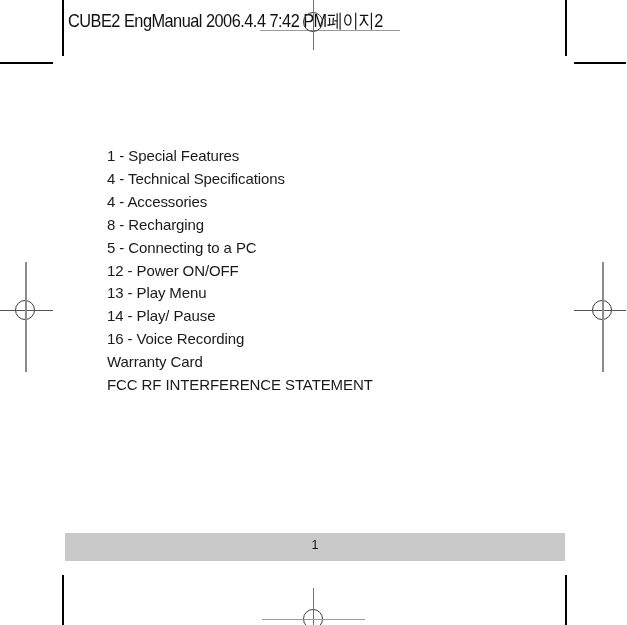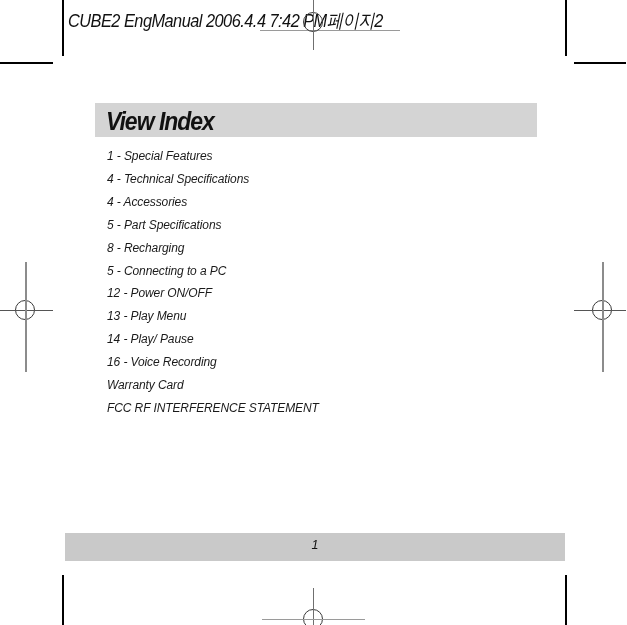--- a/index.html
+++ b/index.html
@@ -9,21 +9,20 @@
   }
   body {
     font-family: "Liberation Sans", sans-serif;
   }
   #page {
     position: relative;
     width: 626px;
     height: 625px;
     background: #ffffff;
     overflow: hidden;
-    font-style: italic;
   }
 
   
   .crop-line {
     position: absolute;
     background: #000000;
   }
   .reg-mark {
     position: absolute;
     width: 36px;
@@ -77,21 +76,21 @@
     transform-origin: left center;
     white-space: nowrap;
   }
   .index-list {
     position: absolute;
     left: 107px;
     top: 145px;
     width: 430px;
   }
   .index-item {
-    font-size: 12px;
+    font-size: 15px;
     line-height: 22.9px;
     color: #1a1a1a;
     white-space: nowrap;
     letter-spacing: -0.1px;
   }
   .footer-band {
     position: absolute;
     left: 65px;
     top: 533px;
     width: 500px;
@@ -156,29 +155,25 @@
     <div class="ring"></div>
   </div>
   <div class="reg-v" style="left:313px; top:0px; height:50px; width:1px; background:#6f6f6f;"></div>
 
   <div class="reg-mark" style="left:296px; top:602px;">
     <div class="ring"></div>
   </div>
   <div class="reg-v" style="left:313px; top:588px; height:37px; width:1px; background:#6f6f6f;"></div>
   <div class="reg-h" style="left:262px; top:619px; width:103px; background:#9a9a9a;"></div>
 
-  <div class="title-band">
-    <div class="title-text">View Index</div>
-  </div>
 
   <div class="index-list">
     <div class="index-item">1 - Special Features</div>
     <div class="index-item">4 - Technical Specifications</div>
     <div class="index-item">4 - Accessories</div>
-    <div class="index-item">5 - Part Specifications</div>
     <div class="index-item">8 - Recharging</div>
     <div class="index-item">5 - Connecting to a PC</div>
     <div class="index-item">12 - Power ON/OFF</div>
     <div class="index-item">13 - Play Menu</div>
     <div class="index-item">14 - Play/ Pause</div>
     <div class="index-item">16 - Voice Recording</div>
     <div class="index-item">Warranty Card</div>
     <div class="index-item">FCC RF INTERFERENCE STATEMENT</div>
   </div>
 

